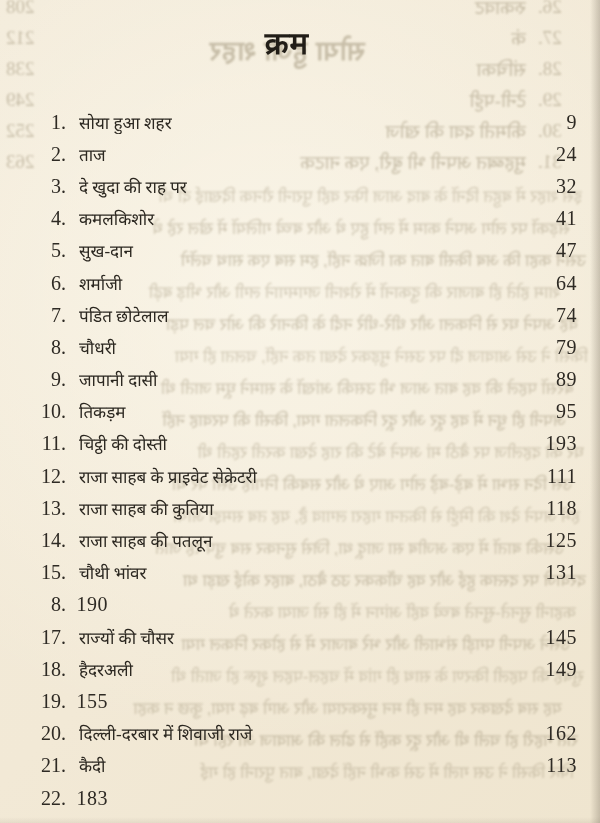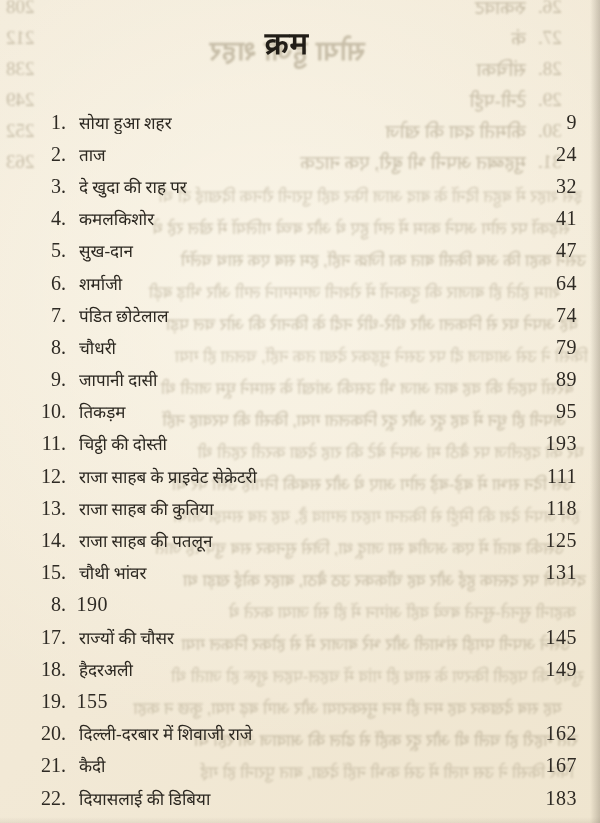--- a/index.html
+++ b/index.html
@@ -222,24 +222,23 @@
         <div class="tpage">155</div>
       </div>
       <div class="trow">
         <div class="tnum">20.</div>
         <div class="tname">दिल्ली-दरबार में शिवाजी राजे</div>
         <div class="tpage">162</div>
       </div>
       <div class="trow">
         <div class="tnum">21.</div>
         <div class="tname">कैदी</div>
-        <div class="tpage">167</div>
+        <div class="tpage">113</div>
       </div>
       <div class="trow">
         <div class="tnum">22.</div>
-        <div class="tname">दियासलाई की डिबिया</div>
         <div class="tpage">183</div>
       </div>
     </div>
 
   <div class="edge-right"></div>
   <div class="edge-bottom"></div>
 </div>
 
 </body></html>

